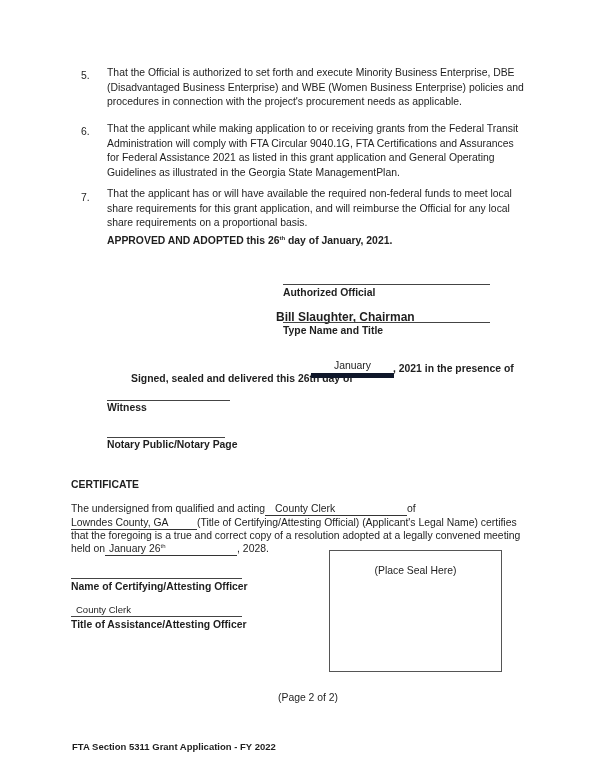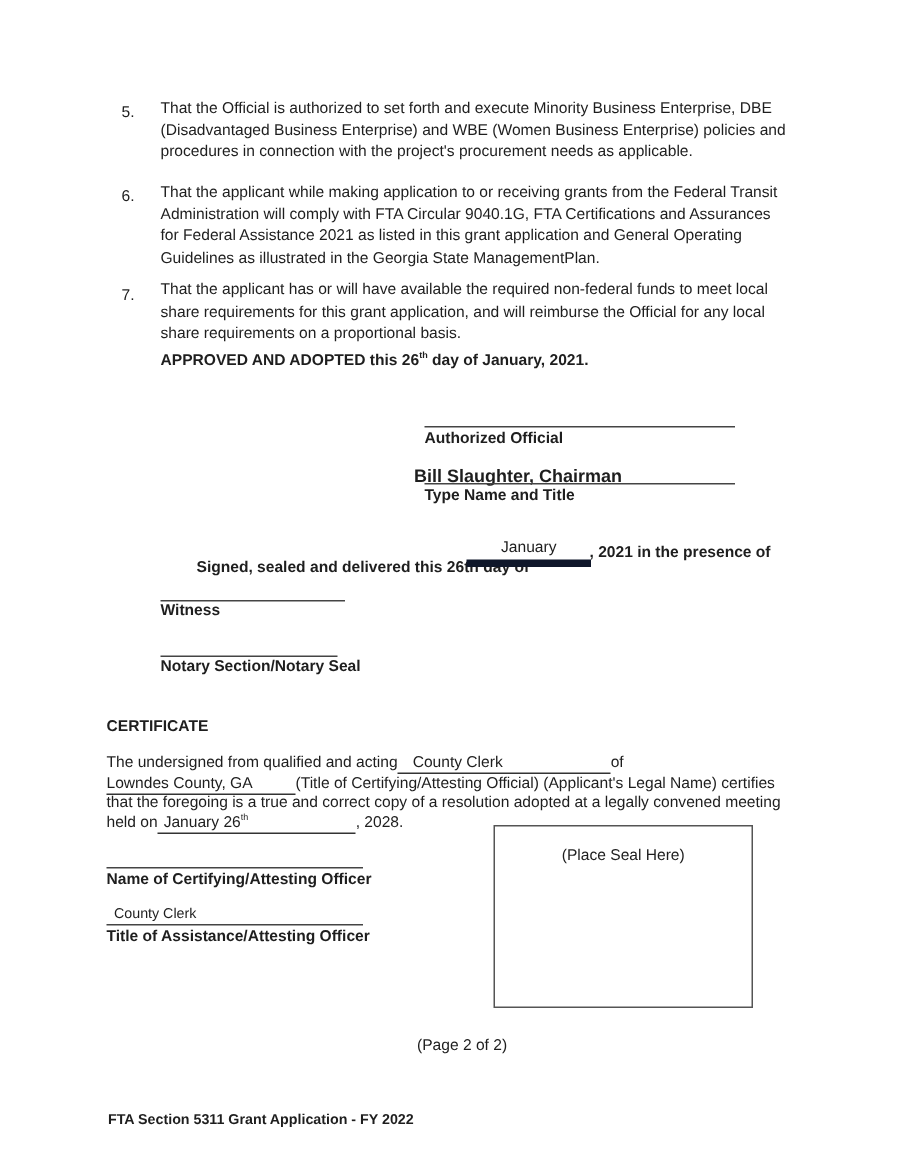--- a/index.html
+++ b/index.html
@@ -55,21 +55,21 @@
 <div class="line" style="left:283px; top:322px; width:207px;"></div>
 <div class="sig-label" style="left:283px; top:324px;">Type Name and Title</div>
 
 <div class="abs bold" style="left:107px; top:372px;margin-left:24px;">Signed, sealed and delivered this 26th day of</div>
 <div class="abs" style="left:311px; top:359px; width:83px; text-align:center; border-bottom:5px solid #0f172a; line-height:14px;">January</div>
 <div class="abs bold" style="left:393px; top:362px;">, 2021 in the presence of</div>
 
 <div class="line" style="left:107px; top:400px; width:123px;"></div>
 <div class="sig-label" style="left:107px; top:401px;text-align:center;">Witness</div>
 <div class="line" style="left:107px; top:437px; width:118px;"></div>
-<div class="sig-label" style="left:107px; top:438px;">Notary Section/Notary Seal</div>
+<div class="sig-label" style="left:107px; top:438px;">Notary Public/Notary Page</div>
 
 <div class="abs bold" style="left:71px; top:478px;">CERTIFICATE</div>
 
 <div class="abs" style="left:71px; top:502px; white-space:nowrap;"><span>The undersigned from qualified and acting</span><span class="fill" style="width:142px; padding-left:10px; box-sizing:border-box;">County Clerk</span><span>of</span></div>
 
 <div class="abs" style="left:71px; top:516px; white-space:nowrap;"><span class="fill italic" style="width:126px;">Lowndes County, GA</span><span class="italic">(Title of Certifying/Attesting Official) (Applicant's Legal Name)</span><span> certifies</span></div>
 
 <div class="abs" style="left:71px; top:529px; white-space:nowrap;">that the foregoing is a true and correct copy of a resolution adopted at a legally convened meeting</div>
 
 <div class="abs" style="left:71px; top:542px; white-space:nowrap;"><span>held on</span><span class="fill" style="width:132px; padding-left:4px; box-sizing:border-box;"><span>January 26</span><sup>th</sup></span><span>, 2028.</span></div>

